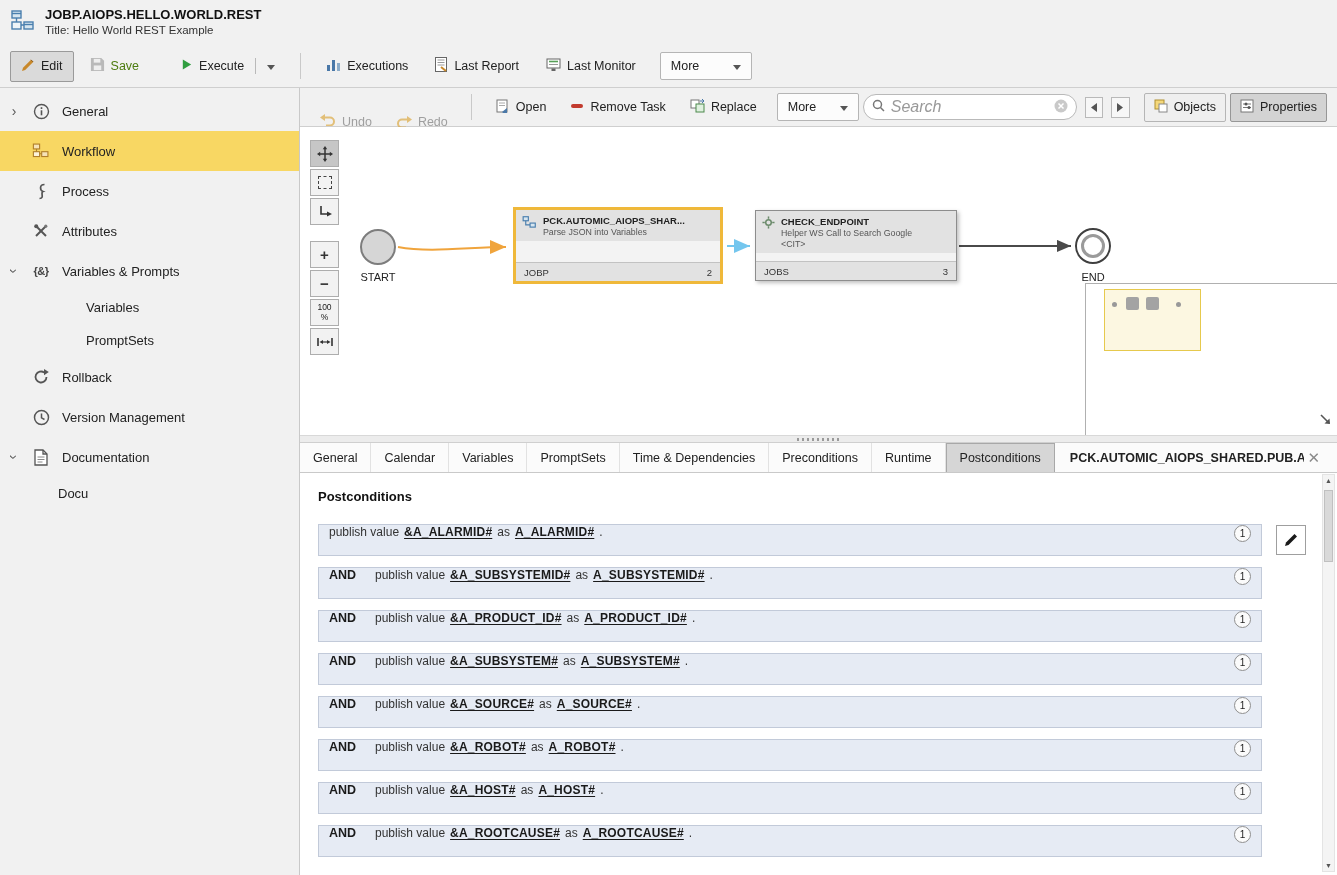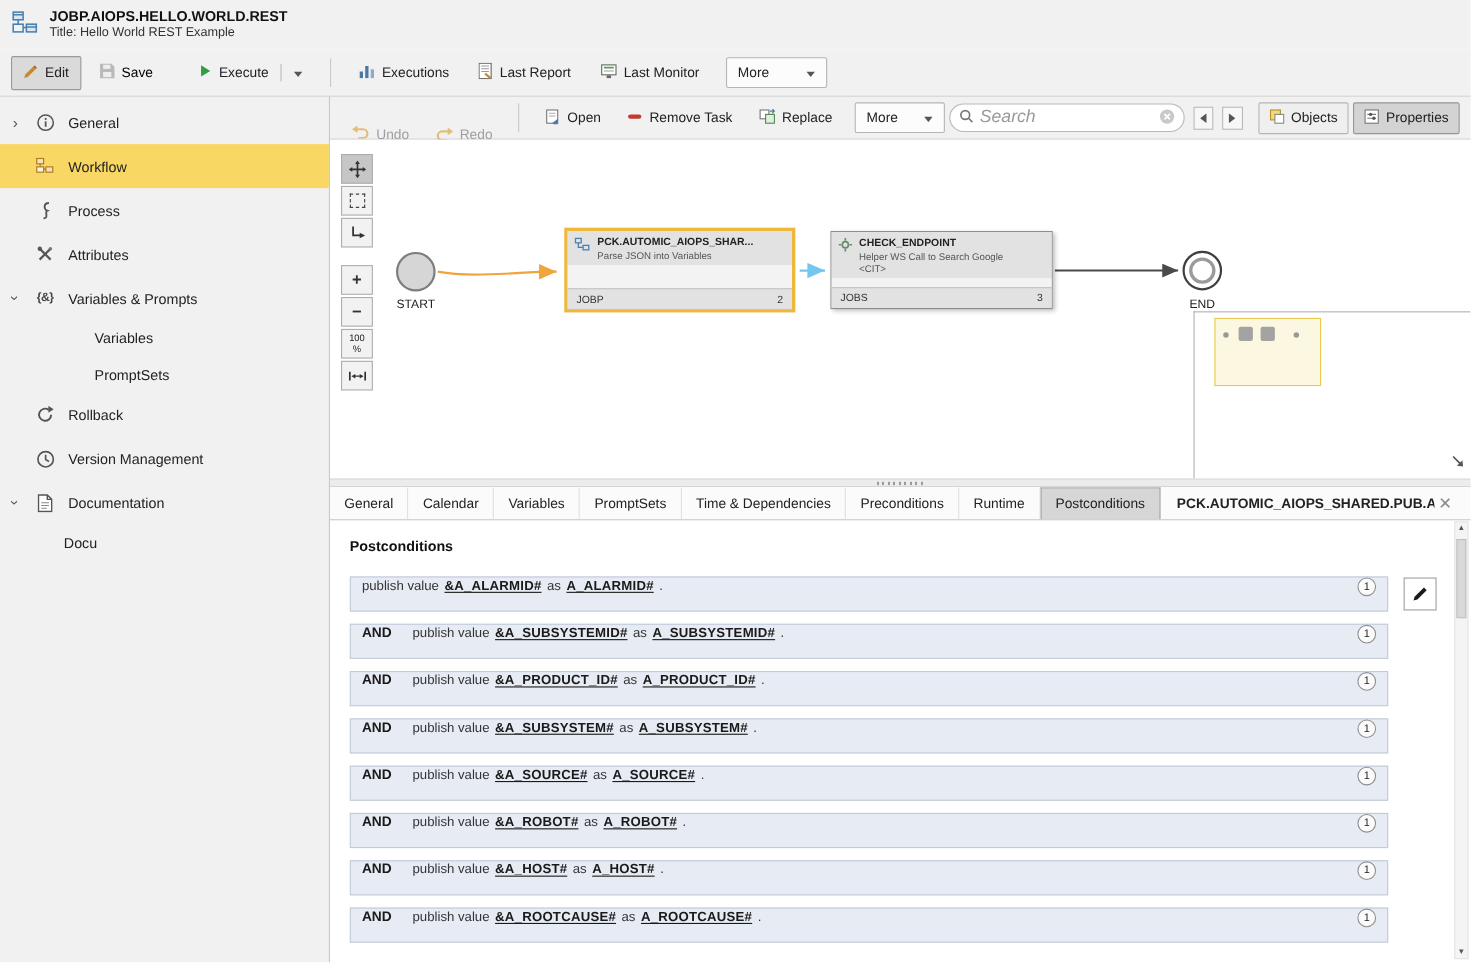--- a/index.html
+++ b/index.html
@@ -10,21 +10,21 @@
   
   .titlebar { height:45px; background:#f1f1f1; display:flex; align-items:center; padding:0 10px; gap:9px; flex-shrink:0; }
   .titlebar .tb-text { display:flex; flex-direction:column; line-height:1.25; }
   .tb-title { font-size:13px; font-weight:bold; color:#111; }
   .tb-sub { font-size:11.5px; color:#333; }
 
   
   .main-toolbar { height:43px; background:#f1f1f1; border-bottom:1px solid #cfcfcf; display:flex; align-items:center; padding:0 10px; gap:5px; flex-shrink:0; }
   .tbtn { display:flex; align-items:center; gap:6px; padding:6px 10px; font-size:12.5px; color:#222; border:1px solid transparent; border-radius:2px; cursor:pointer; white-space:nowrap; }
   .tbtn.pressed { background:#dadada; border-color:#9a9a9a; }
-  .tbtn.disabled { color:#000000; }
+  .tbtn.disabled { color:#4d7c0f; }
   .vsep { width:1px; height:26px; background:#c9c9c9; margin:0 9px; flex-shrink:0; }
   .mini-sep { width:1px; height:16px; background:#b9b9b9; margin:0 5px; }
   .dd-btn { display:flex; align-items:center; justify-content:space-between; gap:7px; border:1px solid #b5b5b5; background:#fcfcfc; border-radius:2px; padding:6px 10px; font-size:12.5px; min-width:92px; cursor:pointer; }
 
   
   .body { flex:1; display:flex; min-height:0; }
 
   
   .sidebar { width:300px; flex-shrink:0; background:#f1f1f1; border-right:1px solid #c9c9c9; padding-top:3px; overflow:hidden; }
   .side-item { height:40px; display:flex; align-items:center; padding-left:8px; gap:9px; font-size:13px; color:#222; cursor:pointer; }

